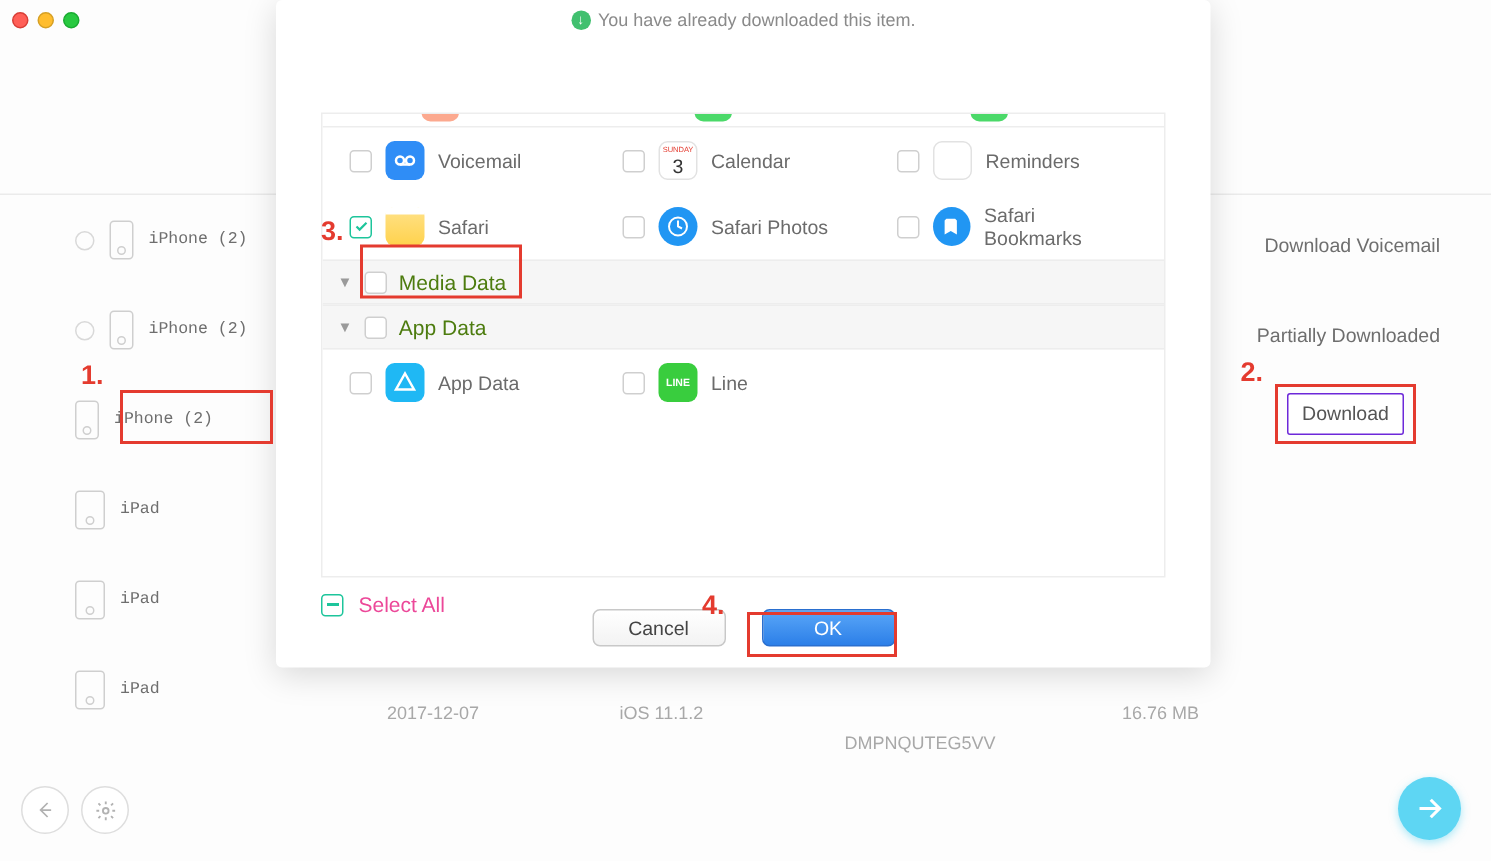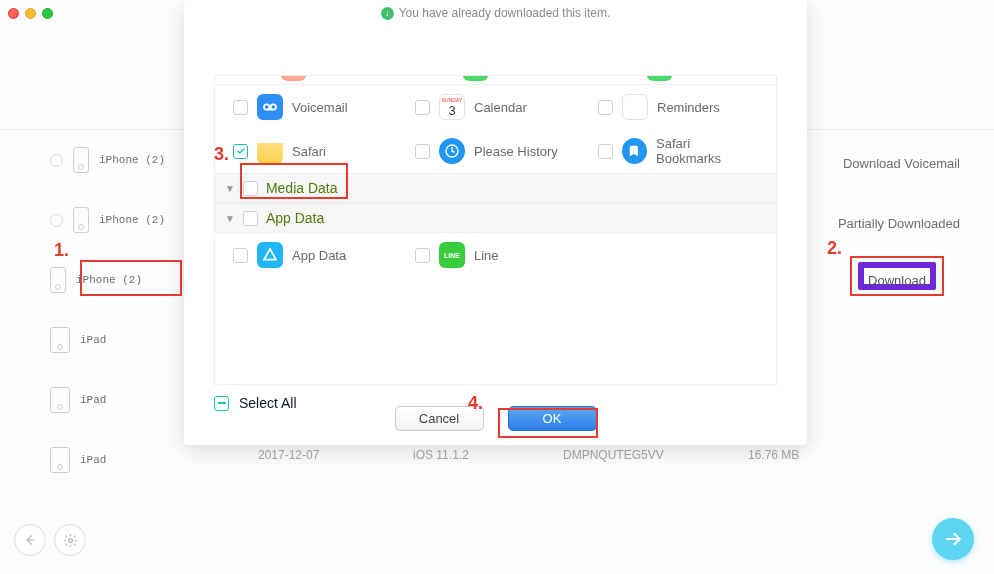--- a/index.html
+++ b/index.html
@@ -17,21 +17,21 @@
   .radio { width: 13px; height: 13px; border: 1.5px solid #d9d9d9; border-radius: 50%; }
   .dev-icon { width: 16px; height: 26px; border: 1.5px solid #cfcfcf; border-radius: 3px; position: relative; }
   .dev-icon::after { content: ""; position: absolute; bottom: 2px; left: 50%; transform: translateX(-50%); width: 4px; height: 4px; border: 1px solid #cfcfcf; border-radius: 50%; }
   .dev-label { font-size: 11px; color: #6e6e6e; font-family: Liberation Mono, monospace; }
 
   .highlight-box { position: absolute; border: 2px solid #e43b2f; }
   .step-number { position: absolute; color: #e43b2f; font-weight: 600; font-size: 18px; }
 
   .right-status { position: absolute; right: 34px; width: 150px; font-size: 13px; color: #6e6e6e; text-align: right; }
 
-  .dl-button { position: absolute; right: 58px; top: 262px; width: 78px; height: 28px; border: 6px solid #6d28d9; text-align: center; line-height: 26px; font-size: 13px; color: #555; background: #fff; border-radius: 2px; }
+  .dl-button { position: absolute; right: 58px; top: 262px; width: 78px; height: 28px; border: 1px solid #6d28d9; text-align: center; line-height: 26px; font-size: 13px; color: #555; background: #fff; border-radius: 2px; }
 
   .bottom-row { position: absolute; top: 448px; left: 258px; display: flex; font-size: 12px; color: #a8a8a8; align-items: center; }
   .bottom-row span { display:inline-block; }
 
   .bottom-controls { position: absolute; bottom: 18px; left: 14px; display: flex; gap: 8px; }
   .circle-btn { width: 32px; height: 32px; border: 1px solid #dedede; border-radius: 50%; display: flex; align-items: center; justify-content: center; background: #fff; }
 
   .go-btn { position: absolute; bottom: 14px; right: 20px; width: 42px; height: 42px; border-radius: 50%; background: #5ed6f3; display: flex; align-items: center; justify-content: center; box-shadow: 0 2px 6px rgba(94,214,243,.5); }
 
   
@@ -52,21 +52,21 @@
   .chk.minus { border-color:#1dc59b;}
   .section-label { font-size: 14px; color: #4d7c0f; }
 
   .cell { display: flex; align-items: center; gap: 9px; font-size: 13px; color: #6b6b6b; }
   .cell .chk { margin-left: 18px; }
   .c1 { width: 182px; }
   .c2 { width: 183px; }
   .c3 { width: 175px; }
   .app-icon { width: 26px; height: 26px; border-radius: 6px; display:flex; align-items:center; justify-content:center; }
 
-  .select-all-row { position: absolute; left: 30px; bottom: 34px; display: flex; align-items: center; gap: 10px; font-size: 14px; color:#0f172a; }
+  .select-all-row { position: absolute; left: 30px; bottom: 34px; display: flex; align-items: center; gap: 10px; font-size: 14px; color:#ec4899; }
   .modal-buttons { position: absolute; bottom: 14px; left: 50%; transform: translateX(-50%); display: flex; gap: 24px; }
   .mbtn { width: 89px; height: 25px; border-radius: 5px; border: 1px solid #c8c8c8; background: linear-gradient(#fff,#f3f3f3); font-size: 13px; color:#444; text-align:center; line-height:23px; }
   .mbtn.primary { background: linear-gradient(#5aa7f8,#2c7fe8); border-color:#2a6fcf; color:#fff; }
 
   
   .ic-voicemail{background:#2f8df6;}
   .ic-calendar{background:#fff;border:1px solid #e2e2e2;}
   .ic-reminders{background:#fff;border:1px solid #e2e2e2;}
   .ic-notes{background:linear-gradient(#ffe28a,#ffd24c);}
   .ic-safari{background:#2196f3;}
@@ -118,21 +118,21 @@
   </div>
 </div>
 
 <div class="right-status" style="top:156px;">Download Voicemail</div>
 <div class="right-status" style="top:216px;">Partially Downloaded</div>
 <div class="dl-button">Download</div>
 
 <div class="bottom-row">
   <span style="width:155px;">2017-12-07</span>
   <span style="width:150px;">iOS 11.1.2</span>
-  <span style="width:185px;">DMPNQUTEG5VV</span>
+  <span style="width:185px;margin-top:40px;">DMPNQUTEG5VV</span>
   <span>16.76 MB</span>
 </div>
 
 <div class="bottom-controls">
   <div class="circle-btn">
     <svg width="14" height="14" viewBox="0 0 24 24" fill="none" stroke="#b2b2b2" stroke-width="2">
         <path d="M15 4l-8 8 8 8M7 12h12"></path>
       </svg>
   </div>
   <div class="circle-btn">
@@ -208,21 +208,21 @@
         <span>Safari</span>
       </div>
       <div class="cell c2">
         <span class="chk"></span>
         <span class="app-icon ic-safari" style="border-radius:50%;display:flex;align-items:center;justify-content:center;">
             <svg width="16" height="16" viewBox="0 0 24 24" fill="none" stroke="#fff" stroke-width="2">
               <circle cx="12" cy="12" r="9"></circle>
               <path d="M12 6v6l4 2"></path>
             </svg>
           </span>
-        <span>Please History</span>
+        <span>Safari Photos</span>
       </div>
       <div class="cell c3">
         <span class="chk"></span>
         <span class="app-icon ic-safari" style="border-radius:50%;display:flex;align-items:center;justify-content:center;">
             <svg width="14" height="14" viewBox="0 0 24 24" fill="#fff">
               <path d="M5 3h10l2 2v16l-7-4-7 4V5z"></path>
             </svg>
           </span>
         <span>Safari Bookmarks</span>
       </div>

